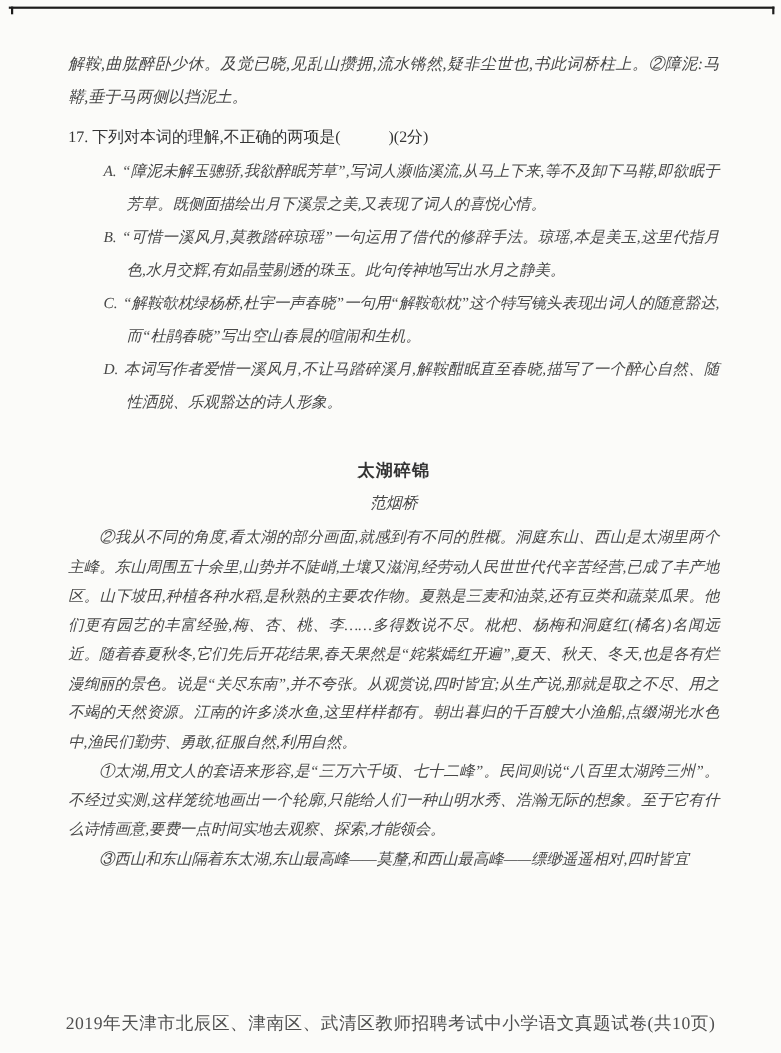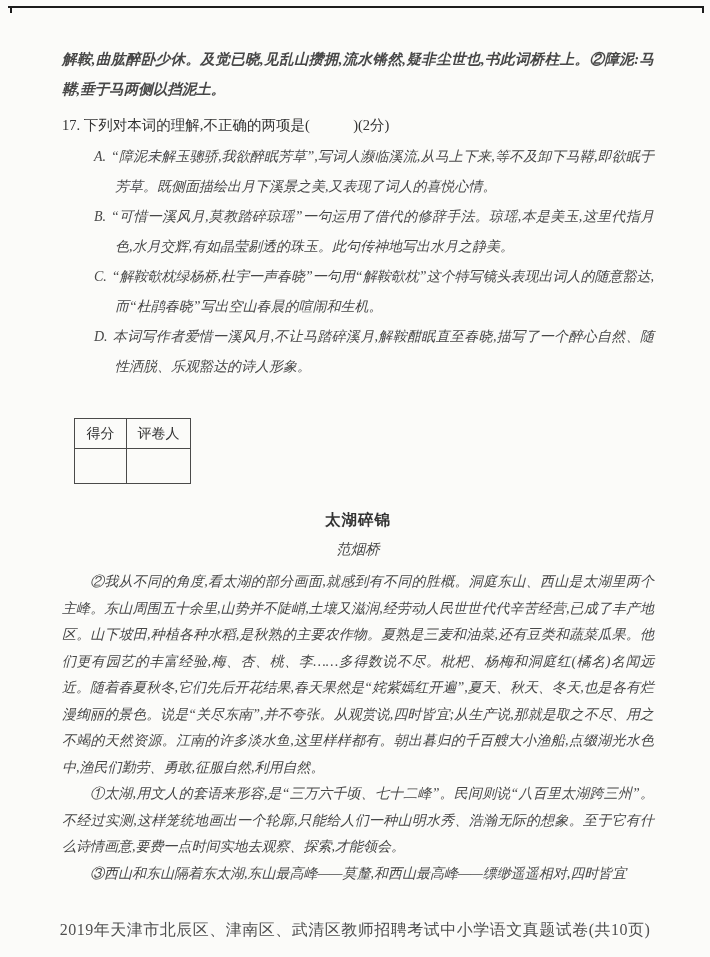--- a/index.html
+++ b/index.html
@@ -36,21 +36,20 @@
     left: 62px; right: 56px; top: 44px;
   }
   .kai { font-style: italic; }   
 
   .note {
     margin: 0 0 6px 0;
     font-size: 14.5px;
     line-height: 30px;
     text-align: justify;
     color: #474747;
-    font-weight: bold;
   }
   .stem {
     margin: 2px 0;
     font-size: 14.5px;
     line-height: 30px;
     color: #333333;
   }
   .options { margin-left: 32px; }
   .option {
     margin: 0;
@@ -90,21 +89,20 @@
     font-size: 14.5px;
     font-weight: 600;
     color: #2f2f2f;
   }
 
   .article-title {
     text-align: center;
     font-weight: 700;
     font-size: 15.5px;
     letter-spacing: 1px;
-    margin-top: 26px;
     color: #333333;
   }
   .article-author {
     text-align: center;
     font-size: 14.5px;
     margin-top: 9px;
     color: #474747;
   }
   .article { margin-top: 10px; }
   .para {
@@ -144,32 +142,20 @@
 
     <div class="options">
       <p class="option kai"><span class="opt-label">A.</span><span>“障泥未解玉骢骄,我欲醉眠芳草”,写词人濒临溪流,从马上下来,等不及卸下马鞯,即欲眠于芳草。既侧面描绘出月下溪景之美,又表现了词人的喜悦心情。</span></p>
       <p class="option kai"><span class="opt-label">B.</span><span>“可惜一溪风月,莫教踏碎琼瑶”一句运用了借代的修辞手法。琼瑶,本是美玉,这里代指月色,水月交辉,有如晶莹剔透的珠玉。此句传神地写出水月之静美。</span></p>
       <p class="option kai"><span class="opt-label">C.</span><span>“解鞍欹枕绿杨桥,杜宇一声春晓”一句用“解鞍欹枕”这个特写镜头表现出词人的随意豁达,而“杜鹃春晓”写出空山春晨的喧闹和生机。</span></p>
       <p class="option kai"><span class="opt-label">D.</span><span>本词写作者爱惜一溪风月,不让马踏碎溪月,解鞍酣眠直至春晓,描写了一个醉心自然、随性洒脱、乐观豁达的诗人形象。</span></p>
     </div>
 
 
     <div class="section-row">
-      <table class="score-table">
-        <tbody>
-          <tr>
-            <td>得分</td>
-            <td>评卷人</td>
-          </tr>
-          <tr class="blank-row">
-            <td></td>
-            <td></td>
-          </tr>
-        </tbody>
-      </table>
     </div>
 
     <div class="article-title">太湖碎锦</div>
 
     <div class="article-author kai">范烟桥</div>
 
     <div class="article">
       <p class="para kai">②我从不同的角度,看太湖的部分画面,就感到有不同的胜概。洞庭东山、西山是太湖里两个主峰。东山周围五十余里,山势并不陡峭,土壤又滋润,经劳动人民世世代代辛苦经营,已成了丰产地区。山下坡田,种植各种水稻,是秋熟的主要农作物。夏熟是三麦和油菜,还有豆类和蔬菜瓜果。他们更有园艺的丰富经验,梅、杏、桃、李……多得数说不尽。枇杷、杨梅和洞庭红(橘名)名闻远近。随着春夏秋冬,它们先后开花结果,春天果然是“姹紫嫣红开遍”,夏天、秋天、冬天,也是各有烂漫绚丽的景色。说是“关尽东南”,并不夸张。从观赏说,四时皆宜;从生产说,那就是取之不尽、用之不竭的天然资源。江南的许多淡水鱼,这里样样都有。朝出暮归的千百艘大小渔船,点缀湖光水色中,渔民们勤劳、勇敢,征服自然,利用自然。</p>
       <p class="para kai">①太湖,用文人的套语来形容,是“三万六千顷、七十二峰”。民间则说“八百里太湖跨三州”。不经过实测,这样笼统地画出一个轮廓,只能给人们一种山明水秀、浩瀚无际的想象。至于它有什么诗情画意,要费一点时间实地去观察、探索,才能领会。</p>
       <p class="para kai">③西山和东山隔着东太湖,东山最高峰——莫釐,和西山最高峰——缥缈遥遥相对,四时皆宜</p>

